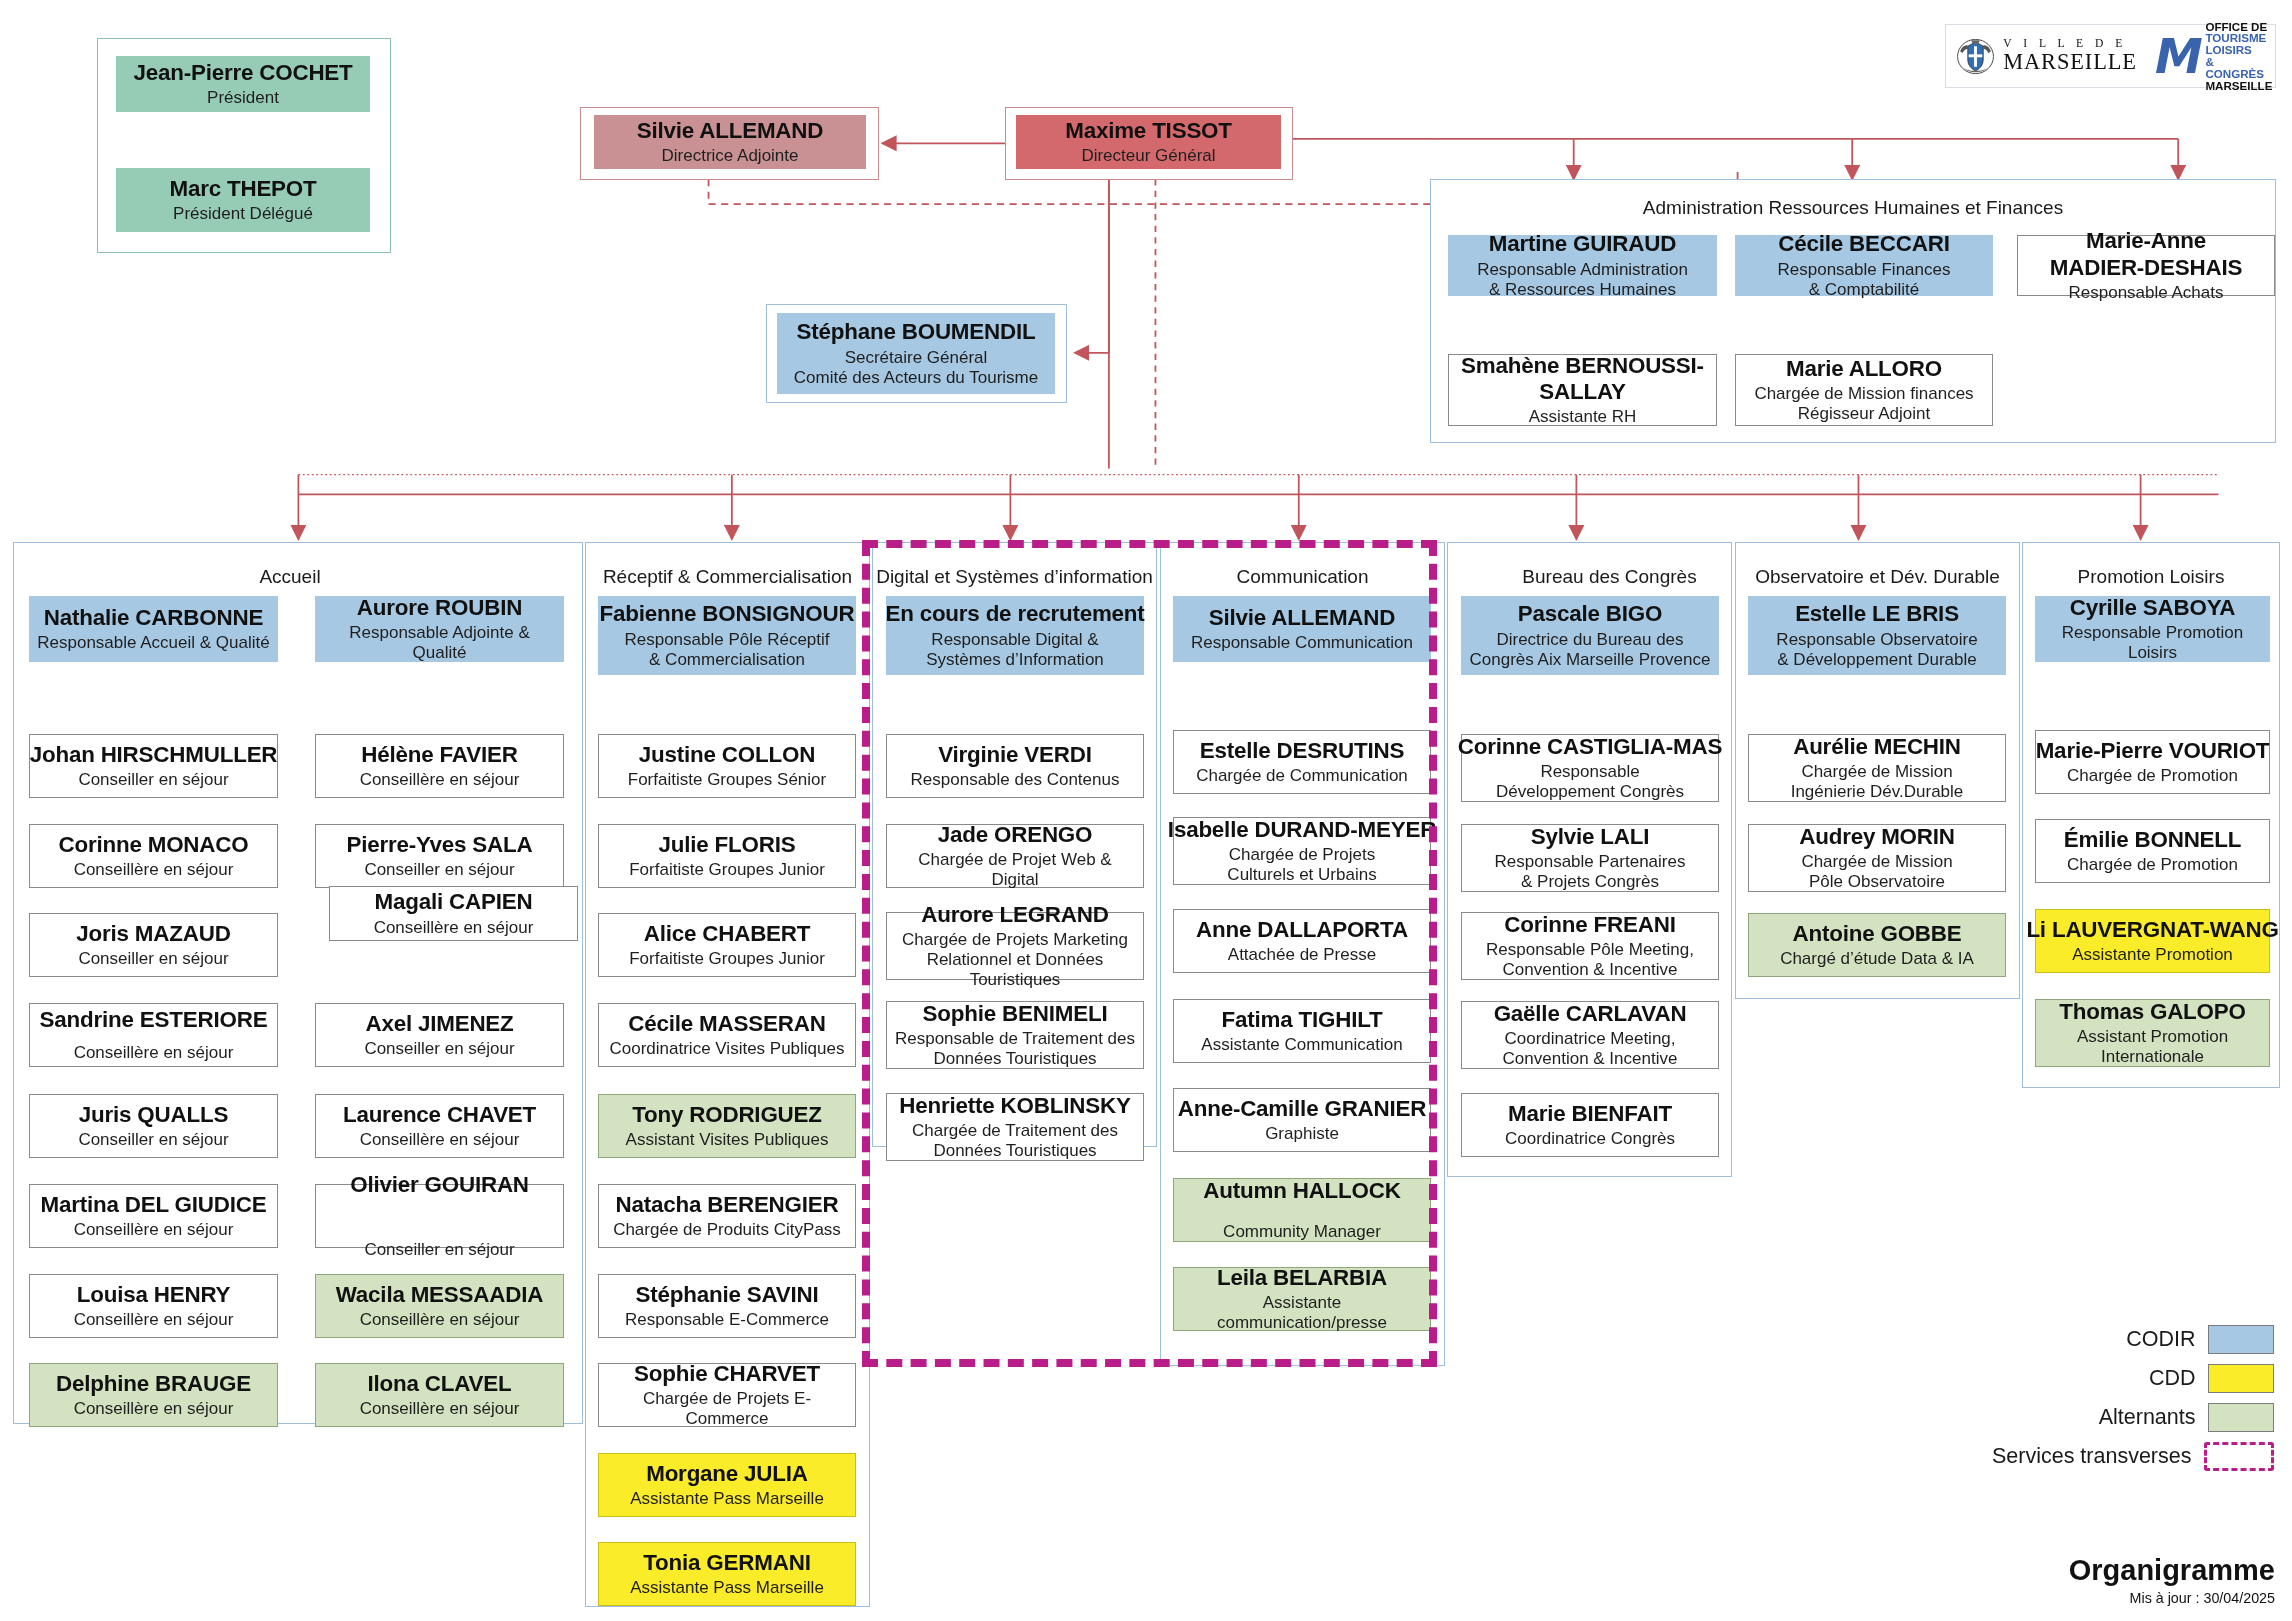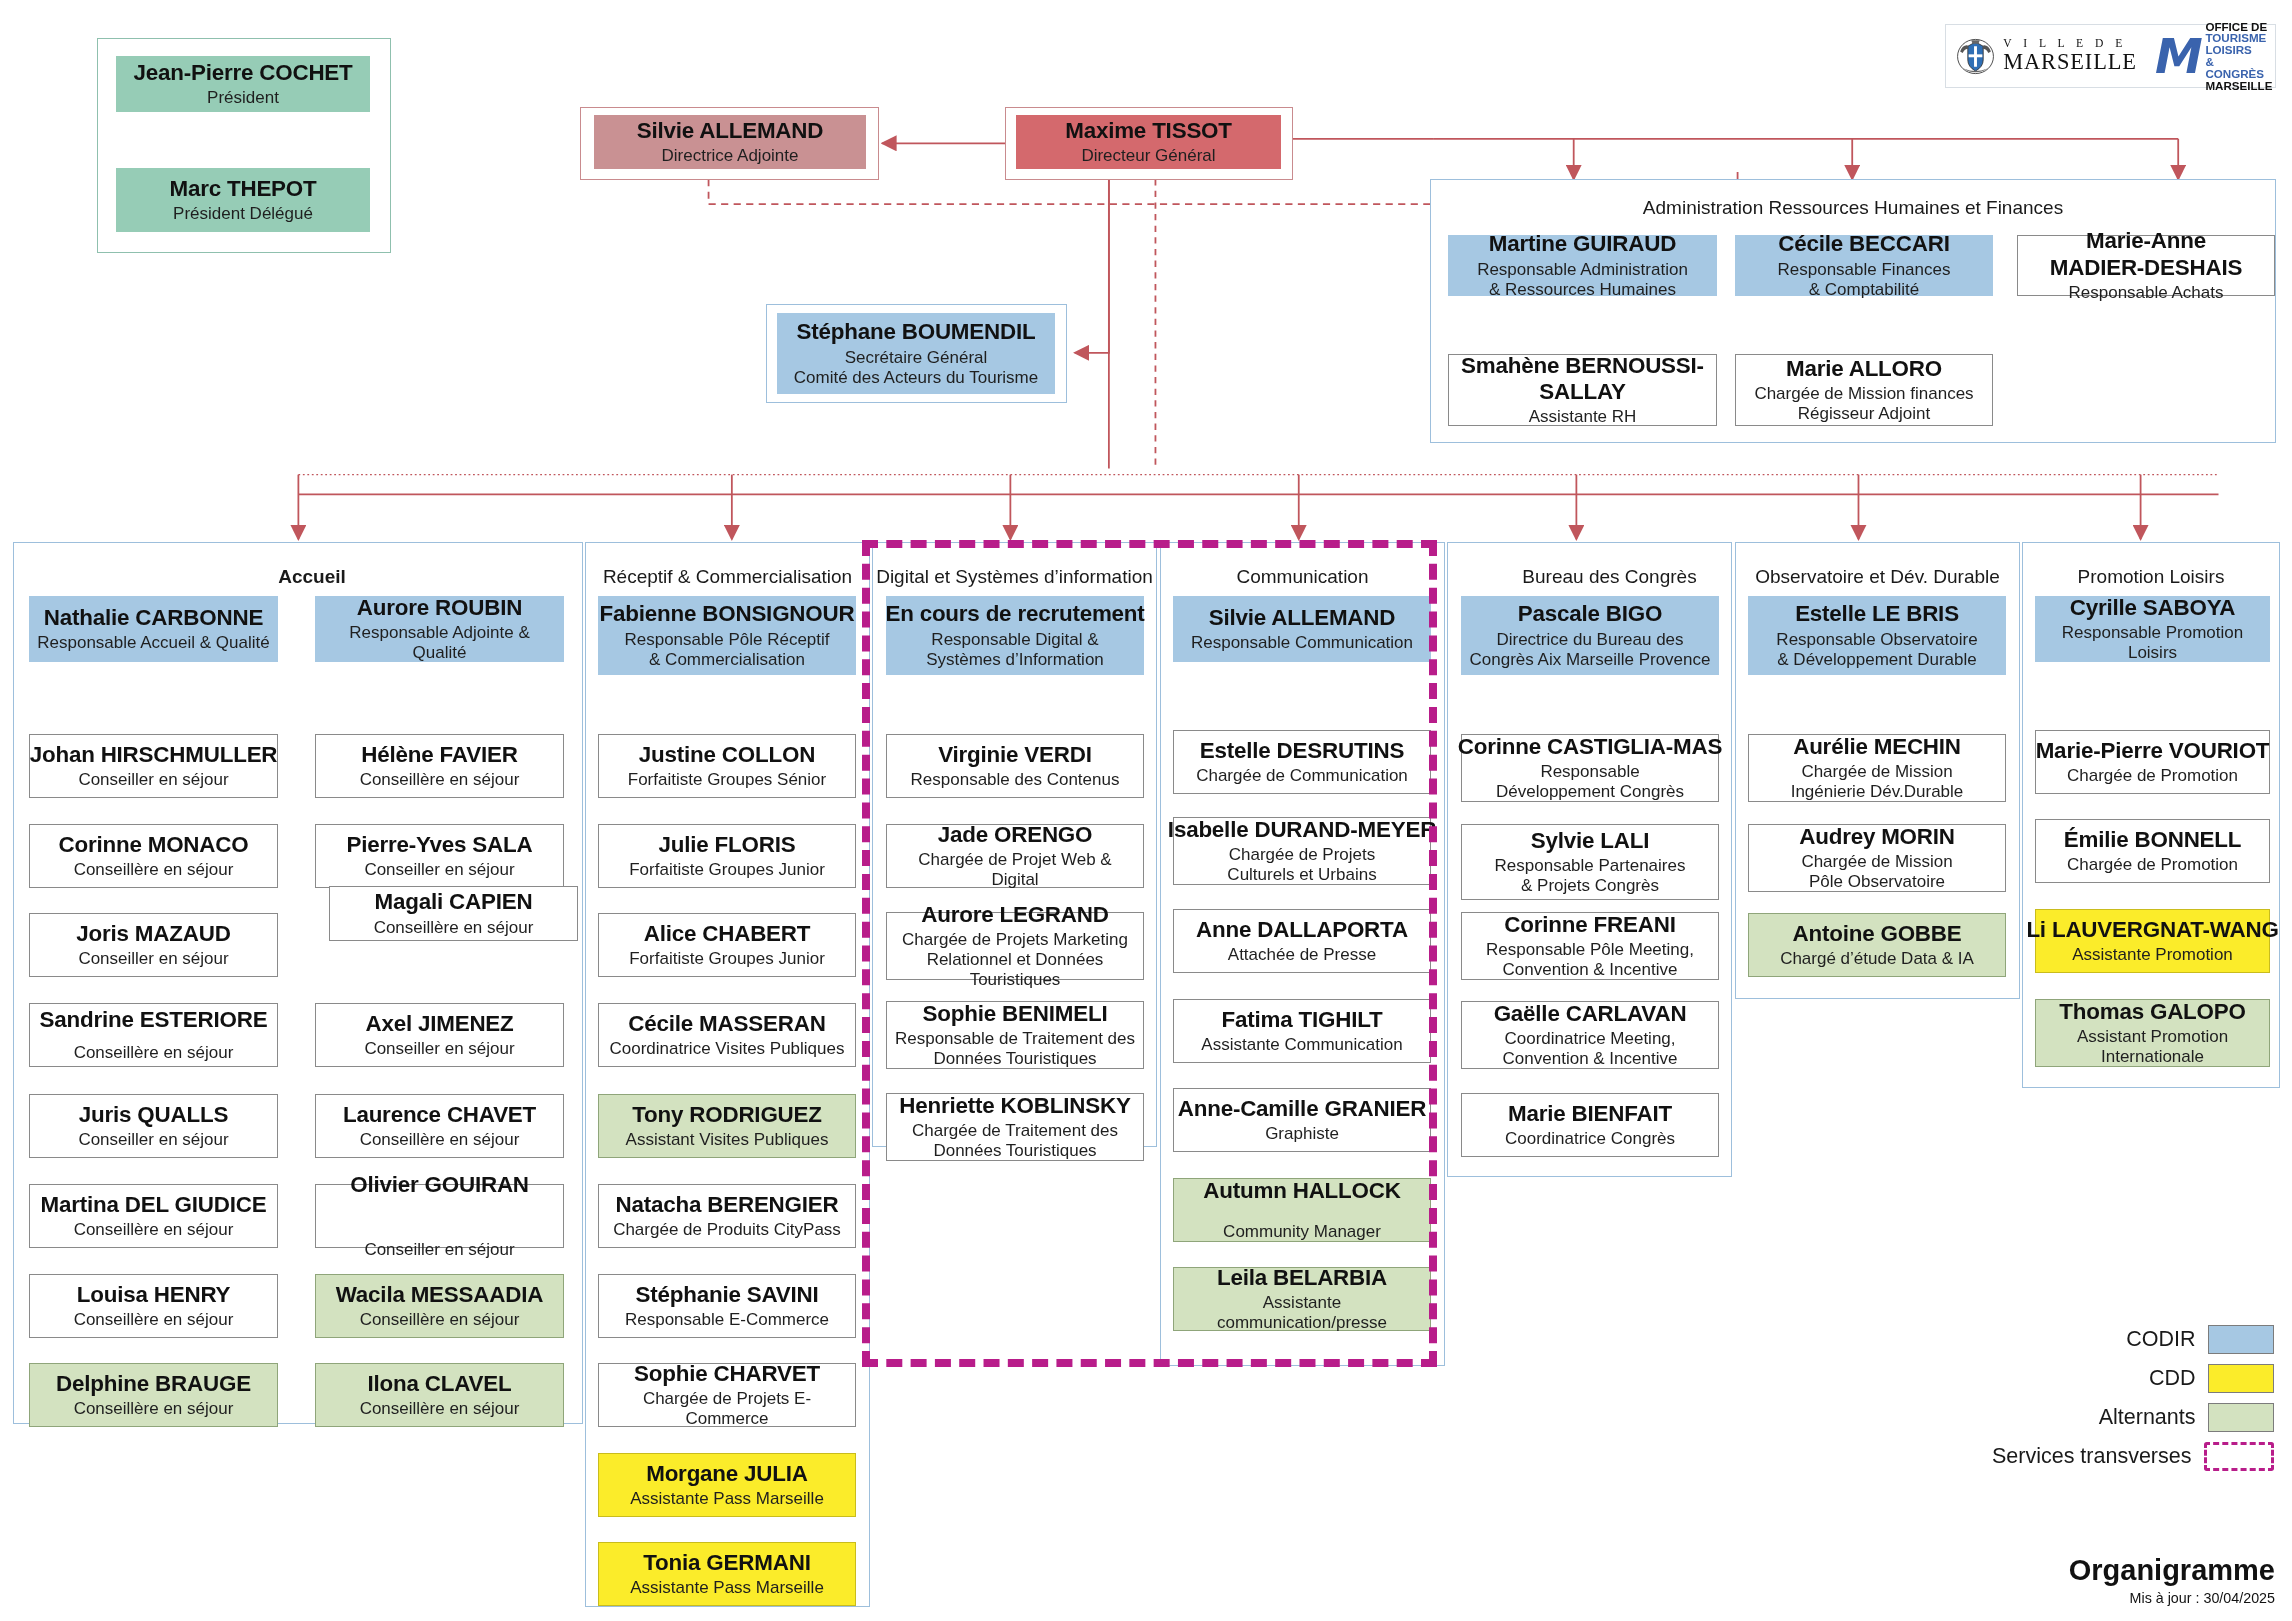--- a/index.html
+++ b/index.html
@@ -231,21 +231,21 @@
 </div>
 
 <div class="abs frame-dept" style="left:12.5px;top:542px;width:570px;height:882px;"></div>
 <div class="abs frame-dept" style="left:585px;top:542px;width:285px;height:1065px;"></div>
 <div class="abs frame-dept" style="left:872px;top:542px;width:285px;height:605px;"></div>
 <div class="abs frame-dept" style="left:1160px;top:542px;width:285px;height:824px;"></div>
 <div class="abs frame-dept" style="left:1447px;top:542px;width:285px;height:635px;"></div>
 <div class="abs frame-dept" style="left:1735px;top:542px;width:285px;height:457px;"></div>
 <div class="abs frame-dept" style="left:2022px;top:542px;width:258px;height:546px;"></div>
 
-<div class="abs dept-title" style="left:27px;top:566px;width:570px;font-weight:bold;">Accueil</div>
+<div class="abs dept-title" style="left:5px;top:566px;width:570px;">Accueil</div>
 <div class="abs dept-title" style="left:585px;top:566px;width:285px;">Réceptif &amp; Commercialisation</div>
 <div class="abs dept-title" style="left:872px;top:566px;width:285px;">Digital et Systèmes d’information</div>
 <div class="abs dept-title" style="left:1160px;top:566px;width:285px;">Communication</div>
 <div class="abs dept-title" style="left:1447px;top:566px;width:285px;padding-left:40px;">Bureau des Congrès</div>
 <div class="abs dept-title" style="left:1735px;top:566px;width:285px;">Observatoire et Dév. Durable</div>
 <div class="abs dept-title" style="left:2022px;top:566px;width:258px;">Promotion Loisirs</div>
 
 <div class="abs card c-codir" style="left:29px;top:596px;width:249px;height:66px;">
   <div class="nm">Nathalie CARBONNE</div>
   <div class="rl">Responsable Accueil &amp; Qualité</div>
@@ -433,21 +433,21 @@
 <div class="abs card c-codir" style="left:1461px;top:596px;width:258px;height:79px;">
   <div class="nm">Pascale BIGO</div>
   <div class="rl">Directrice du Bureau des</div>
   <div class="rl" style="margin-top:0;">Congrès Aix Marseille Provence</div>
 </div>
 <div class="abs card c-white" style="left:1461px;top:734px;width:258px;height:68px;">
   <div class="nm">Corinne CASTIGLIA-MAS</div>
   <div class="rl">Responsable</div>
   <div class="rl" style="margin-top:0;">Développement Congrès</div>
 </div>
-<div class="abs card c-white" style="left:1461px;top:824px;width:258px;height:76px;">
+<div class="abs card c-white" style="left:1461px;top:824px;width:258px;height:68px;">
   <div class="nm">Sylvie LALI</div>
   <div class="rl">Responsable Partenaires</div>
   <div class="rl" style="margin-top:0;">&amp; Projets Congrès</div>
 </div>
 <div class="abs card c-white" style="left:1461px;top:912px;width:258px;height:68px;">
   <div class="nm">Corinne FREANI</div>
   <div class="rl">Responsable Pôle Meeting,</div>
   <div class="rl" style="margin-top:0;">Convention &amp; Incentive</div>
 </div>
 <div class="abs card c-white" style="left:1461px;top:1001px;width:258px;height:68px;">

